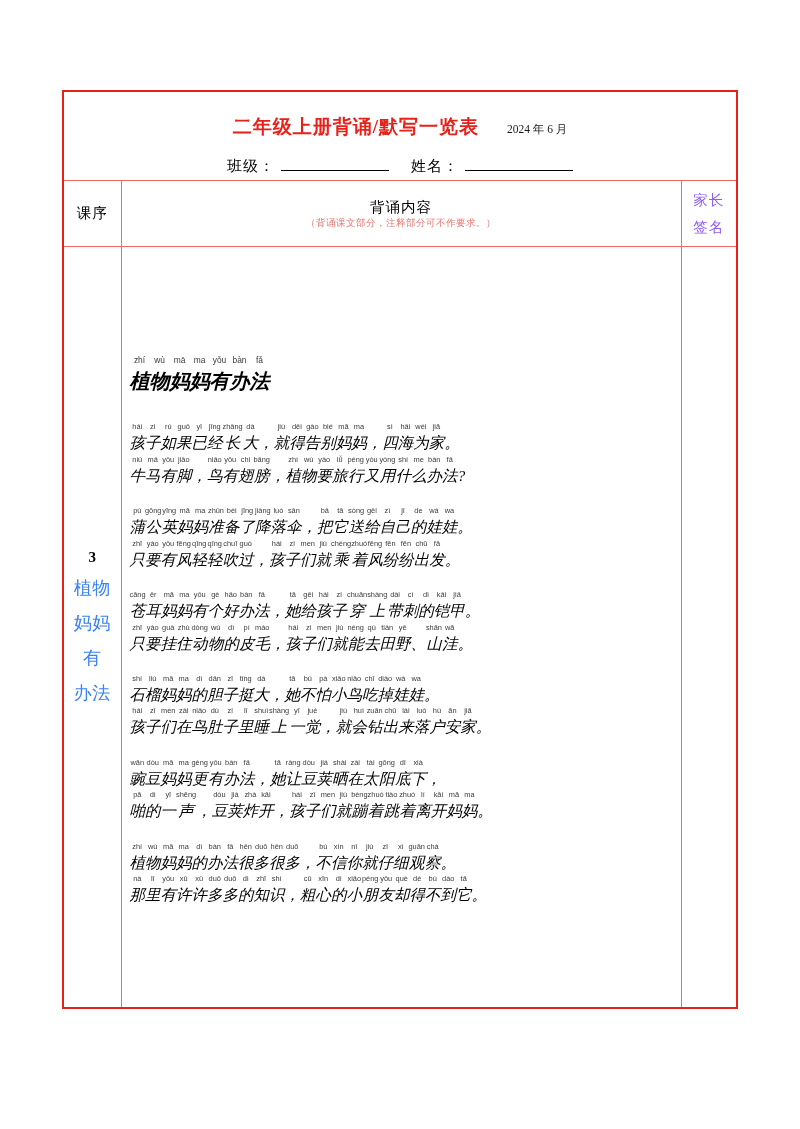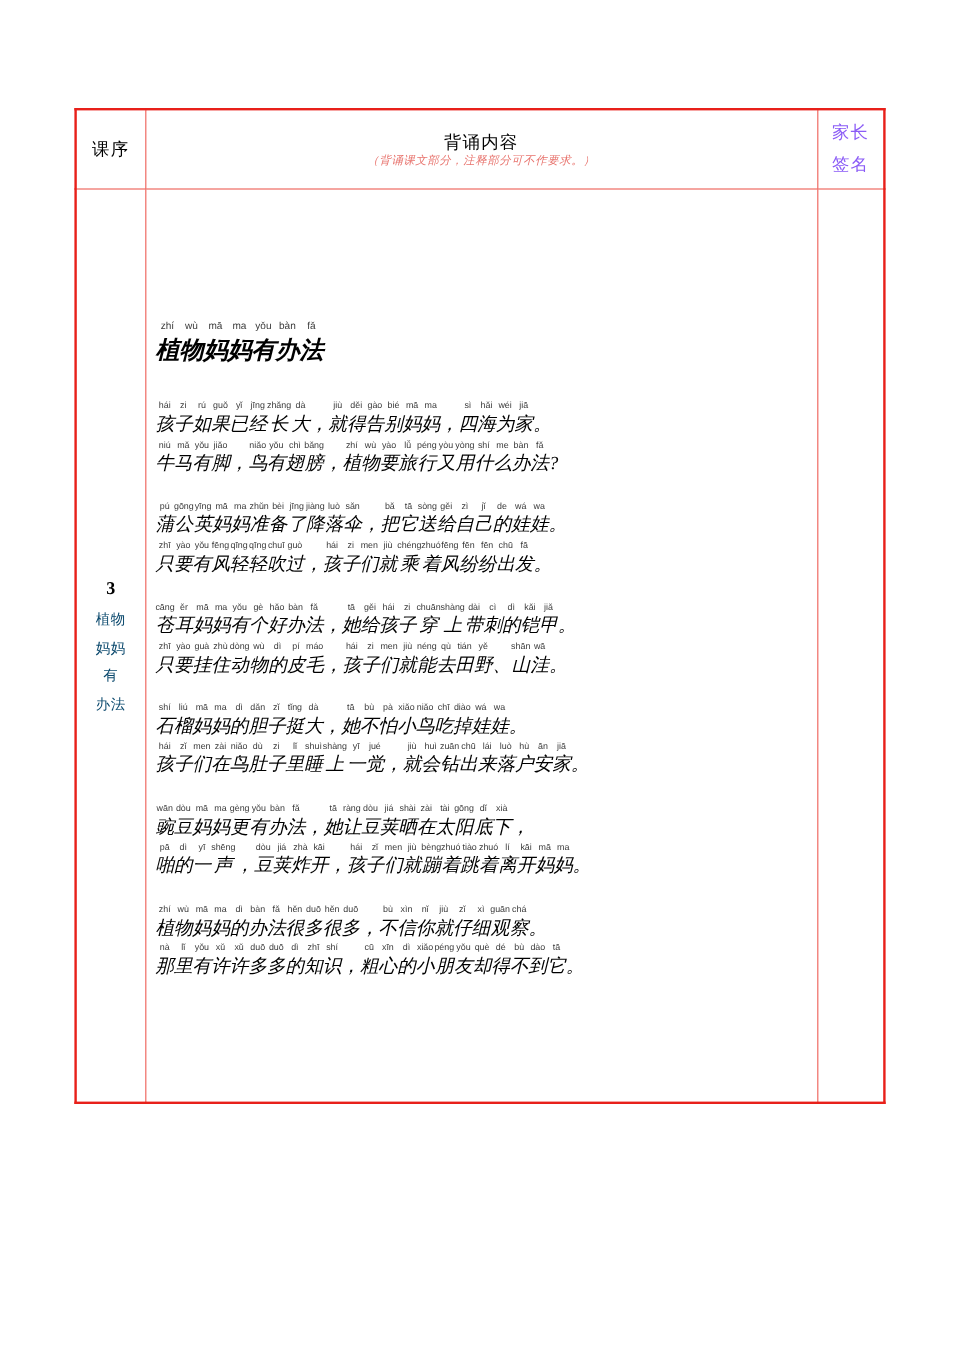--- a/index.html
+++ b/index.html
@@ -92,21 +92,20 @@
   .colhead-text {
     font-size: 14.5px;
     color: #000;
     letter-spacing: 1px;
   }
   .colhead-sub {
     font-size: 9.5px;
     color: #e8746e;
     margin-top: 0;
     letter-spacing: 0.5px;
-    font-style: italic;
   }
   .colhead-stack {
     font-size: 14.5px;
     color: #8b5cf6;
     line-height: 1.85;
     letter-spacing: 1px;
   }
 
   
   .lesson-cell {
@@ -115,22 +114,22 @@
     vertical-align: middle;
     height: 760px;
   }
   .lesson-num {
     font-size: 15px;
     font-weight: bold;
     color: #000;
     line-height: 1.9;
   }
   .lesson-name {
-    font-size: 12px;
-    color: #0c4a6e;
+    font-size: 18px;
+    color: #3b82f6;
     line-height: 1.95;
     letter-spacing: 0.5px;
   }
   .sign-cell { width: 56px; }
   .content-cell { padding: 0; }
 
   
   .poem {
     padding: 10px 8px 14px 8px;
     text-align: center;
@@ -199,20 +198,38 @@
 <div id="page">
 
   <table id="sheet-table">
     <colgroup>
       <col style="width:58px">
       <col>
       <col style="width:56px">
     </colgroup>
     <tbody>
 
+      <tr>
+        <td class="title-cell" colspan="3">
+          <div class="title-row-1">
+            <span class="doc-title">二年级上册背诵/默写一览表</span>
+            <span class="doc-date">2024 年 6 月</span>
+          </div>
+          <div class="title-row-2">
+            <span class="field-group">
+              <span class="field-label">班级：</span>
+              <span class="field-blank"></span>
+            </span>
+            <span class="field-group">
+              <span class="field-label">姓名：</span>
+              <span class="field-blank"></span>
+            </span>
+          </div>
+        </td>
+      </tr>
 
       <tr>
         <td class="colhead-cell">
           <div class="colhead-text">课序</div>
         </td>
         <td class="colhead-cell">
           <div class="colhead-text">背诵内容</div>
           <div class="colhead-sub">（背诵课文部分，注释部分可不作要求。）</div>
         </td>
         <td class="colhead-cell">

